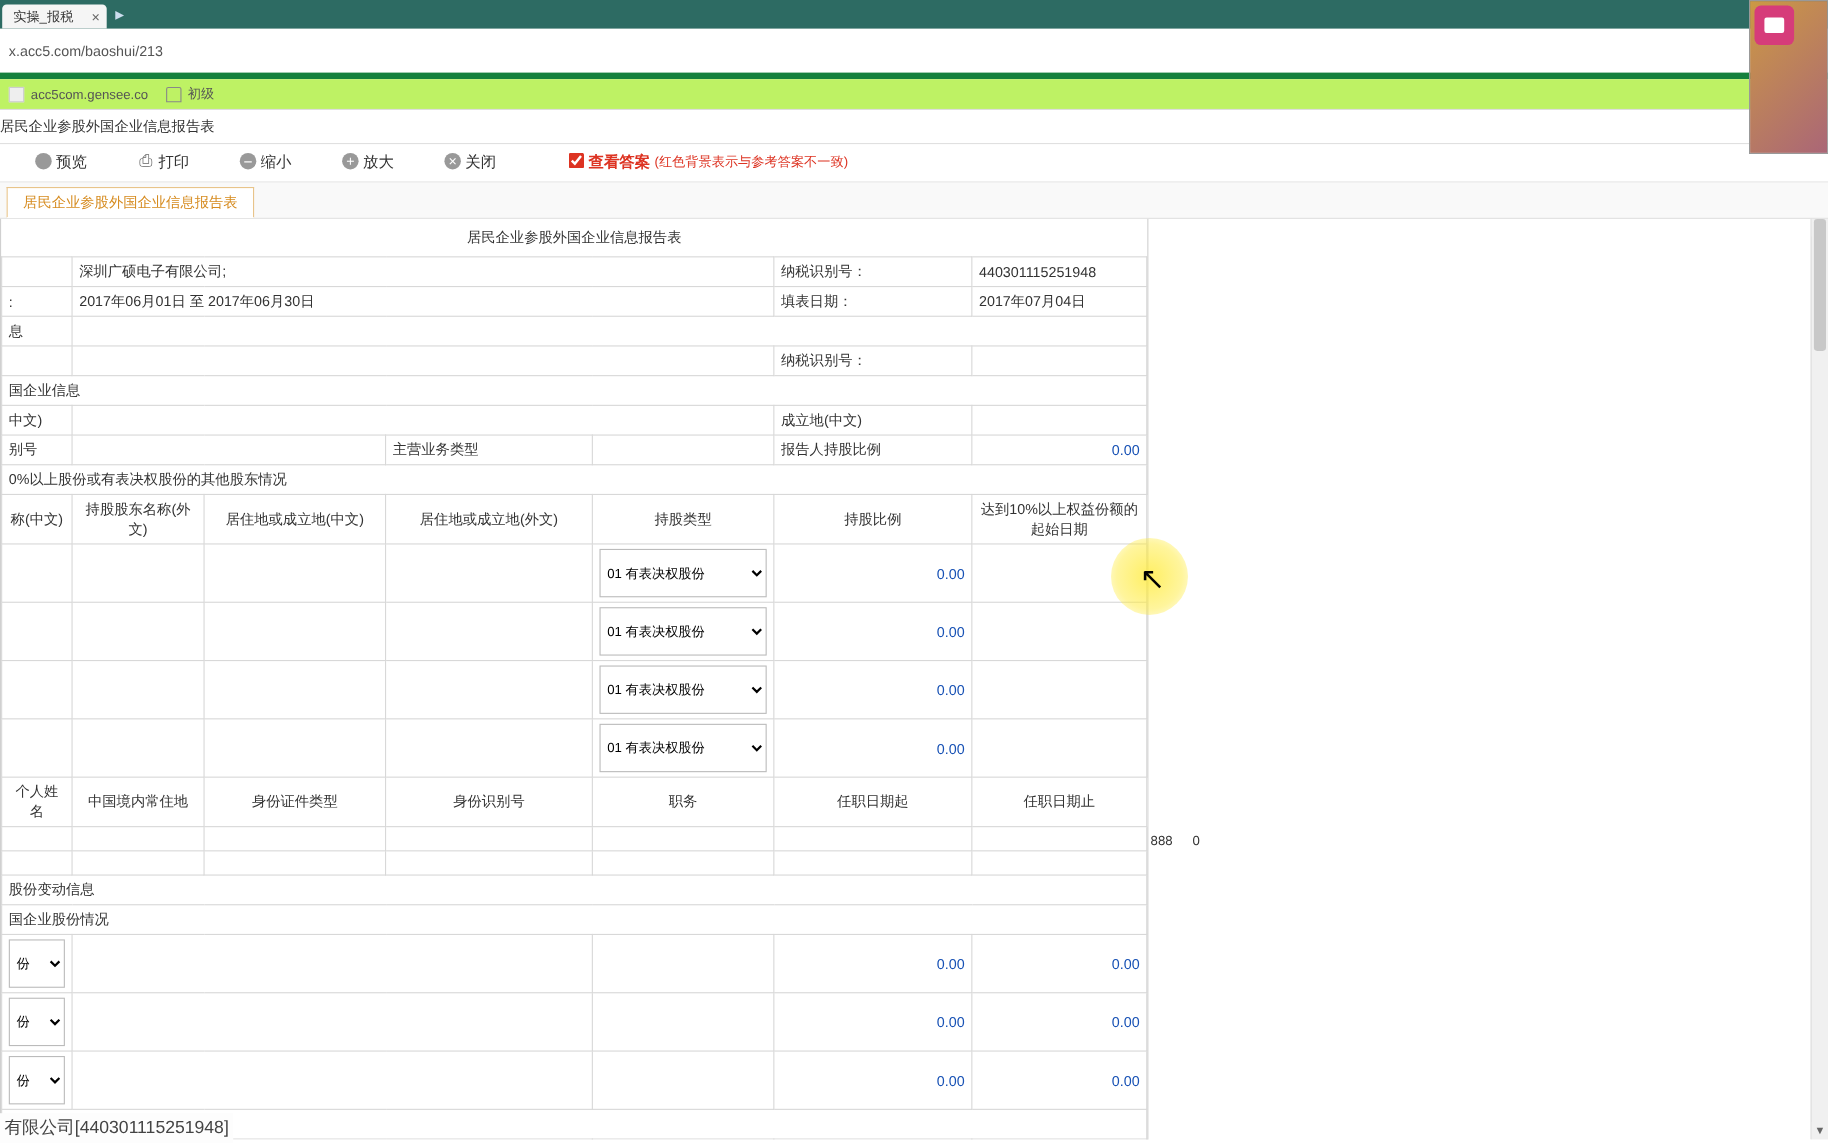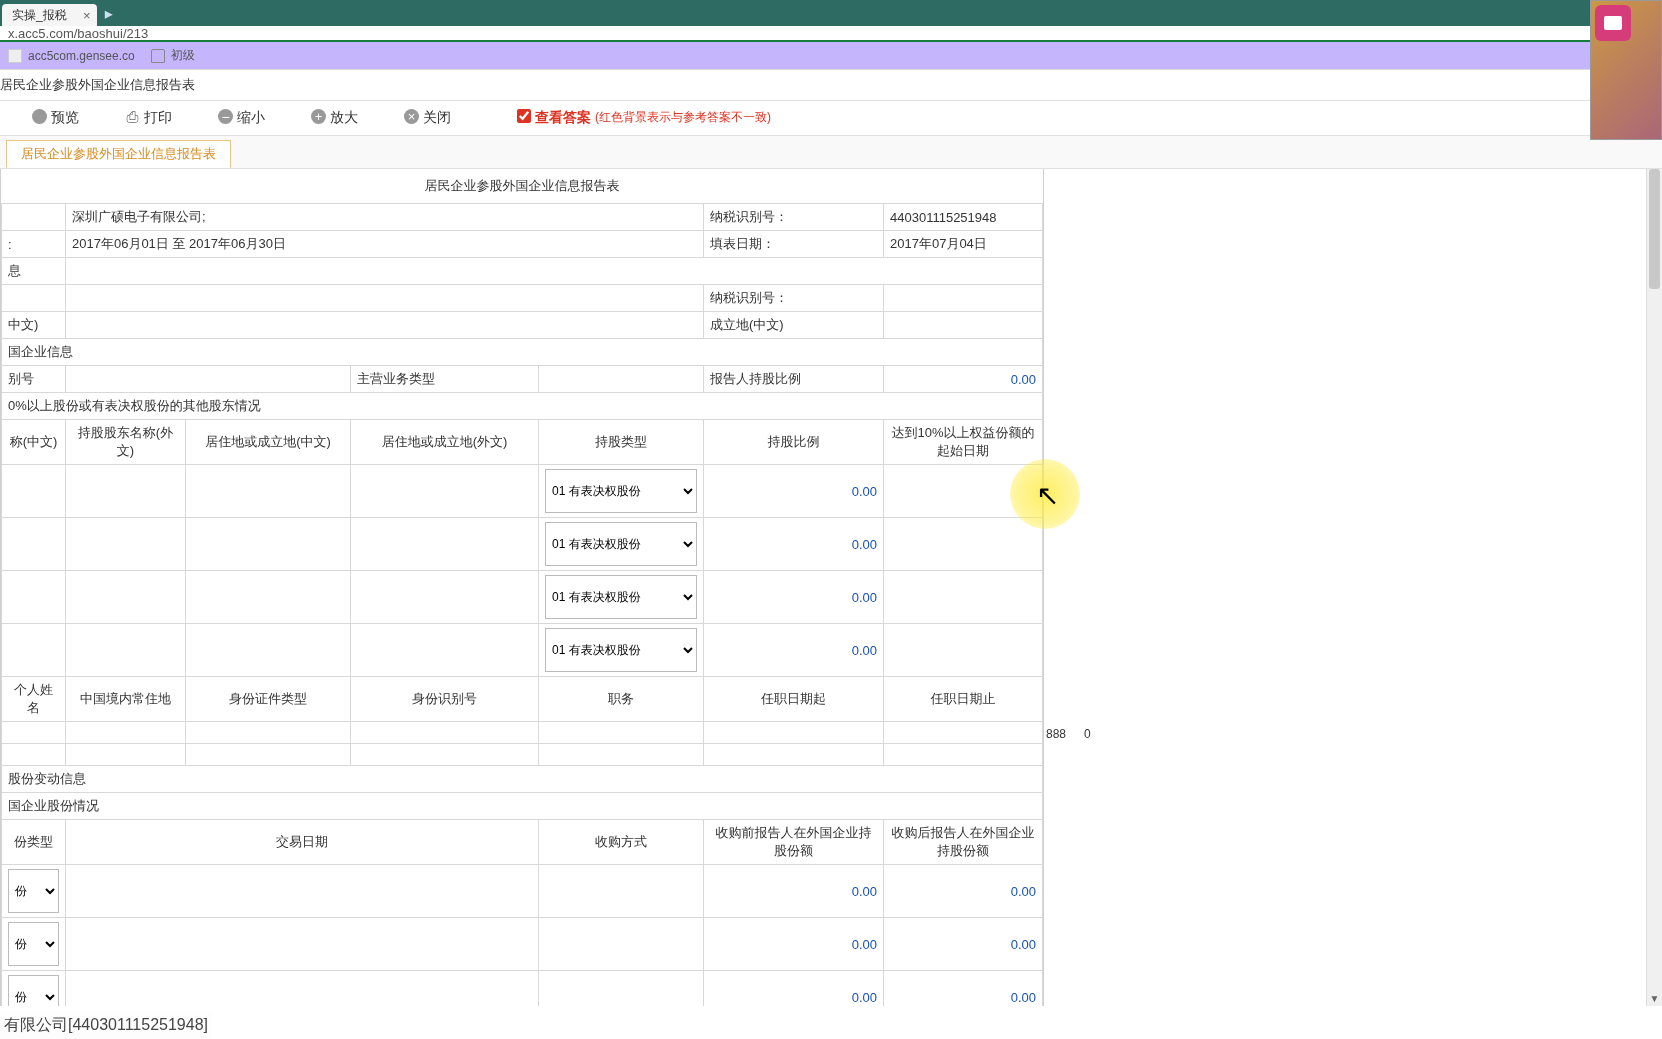--- a/index.html
+++ b/index.html
@@ -3,22 +3,22 @@
 <meta charset="utf-8">
 <style>
   * { box-sizing: border-box; margin: 0; padding: 0; }
   body { font-family: "Microsoft YaHei", Arial, sans-serif; font-size: 13px; background: #fff; color: #333; overflow: hidden; }
   
   
   .browser-top { background: #2d6b63; height: 26px; display: flex; align-items: flex-end; position: relative; }
   .tab { background: #f5f5f5; height: 22px; padding: 3px 30px 0 10px; border-radius: 4px 4px 0 0; position: relative; margin-left: 2px; font-size: 12px; color: #333; max-width: 120px; overflow: hidden; white-space: nowrap; }
   .tab-close { position: absolute; right: 6px; top: 4px; font-size: 13px; color: #666; }
   .tab-new { color: #cde; padding: 0 8px; font-size: 16px; align-self: center; }
-  .addr-bar { background: #fff; height: 16px; border-bottom: 2px solid #15803d; display: flex; align-items: center; padding: 0 8px; font-size: 13px; color: #555; }
-  .bookmarks { background: #c4b5fd; height: 28px; border-bottom: 1px solid #ddd; display: flex; align-items: center; padding: 0 8px; gap: 16px; font-size: 12px; color: #555; }
+  .addr-bar { background: #fff; height: 46px; border-bottom: 6px solid #15803d; display: flex; align-items: center; padding: 0 8px; font-size: 13px; color: #555; }
+  .bookmarks { background: #bef264; height: 28px; border-bottom: 1px solid #ddd; display: flex; align-items: center; padding: 0 8px; gap: 16px; font-size: 12px; color: #555; }
   .bm-item { display: flex; align-items: center; gap: 6px; }
   .bm-icon { width: 14px; height: 14px; background: #eee; border: 1px solid #ccc; }
   .page-icon { width: 14px; height: 14px; border: 1px solid #888; border-radius: 2px 2px 0 0; position: relative; }
   
   
   .video-thumb { position: absolute; top: 0; right: 0; width: 72px; height: 140px; background: linear-gradient(135deg,#c94,#a67); border: 1px solid #999; z-index: 50; overflow: hidden; }
   .video-thumb-inner { position: absolute; top: 4px; left: 4px; width: 36px; height: 36px; background: #d63c7a; border-radius: 6px; display: flex; align-items: center; justify-content: center; }
   .video-thumb-inner::before { content: ""; width: 18px; height: 14px; background: #fff; border-radius: 2px; }
   
   
@@ -157,28 +157,28 @@
         <td colspan="7"></td>
       </tr>
       <tr>
         <td></td>
         <td colspan="4"></td>
         <td>纳税识别号：</td>
         <td colspan="2"></td>
       </tr>
 
       <tr>
+            <td colspan="8" class="section">国企业信息</td>
+          </tr>
+      <tr>
         <td>中文)</td>
         <td colspan="4"></td>
         <td>成立地(中文)</td>
         <td colspan="2"></td>
       </tr>
-      <tr>
-            <td colspan="8" class="section">国企业信息</td>
-          </tr>
       <tr>
         <td>别号</td>
         <td colspan="2"></td>
         <td>主营业务类型</td>
         <td></td>
         <td>报告人持股比例</td>
         <td colspan="2" class="num">0.00</td>
       </tr>
 
       <tr>
@@ -258,27 +258,20 @@
             <td colspan="2"></td>
           </tr>
 
       <tr>
             <td colspan="8" class="section">股份变动信息</td>
           </tr>
       <tr>
             <td colspan="8" class="section">国企业股份情况</td>
           </tr>
       <tr>
-        <td class="head">份类型</td>
-        <td colspan="3" class="head">交易日期</td>
-        <td class="head">收购方式</td>
-        <td class="head">收购前报告人在外国企业持股份额</td>
-        <td colspan="2" class="head">收购后报告人在外国企业持股份额</td>
-      </tr>
-      <tr>
         <td><select class="sel"><option>份</option></select></td>
         <td colspan="3"></td>
             <td></td>
         <td class="num">0.00</td>
         <td colspan="2" class="num">0.00</td>
       </tr>
       <tr>
         <td><select class="sel"><option>份</option></select></td>
         <td colspan="3"></td>
             <td></td>

